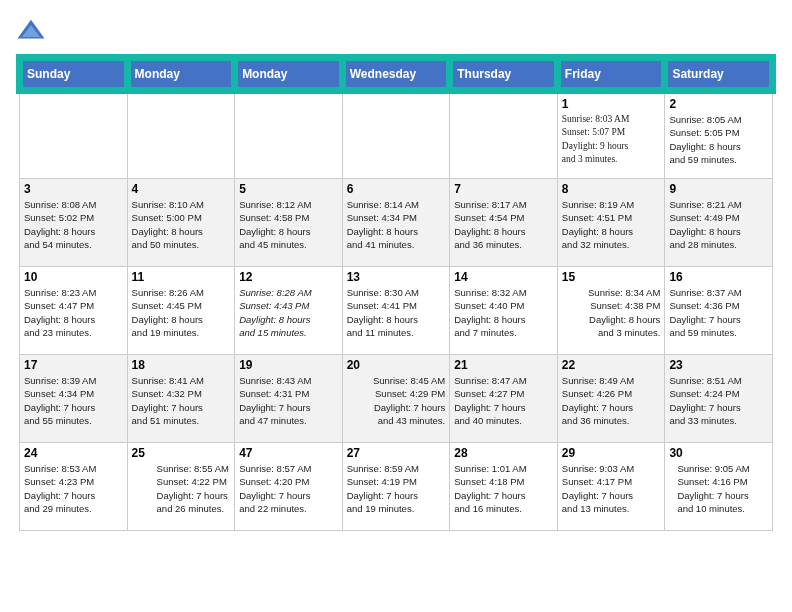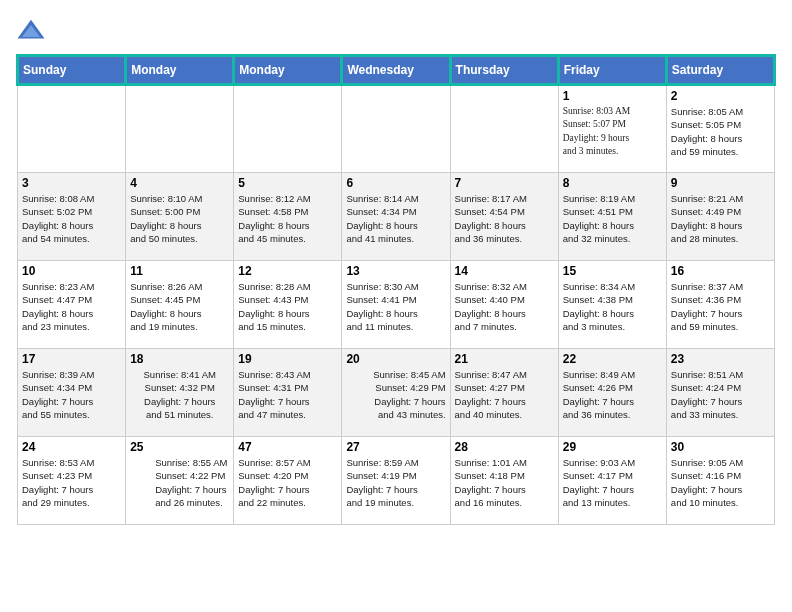--- a/index.html
+++ b/index.html
@@ -55,21 +55,21 @@
     .calendar {
       width: 100%;
       border-collapse: collapse;
       font-size: 11px;
     }
     .calendar thead th {
       background: #4472c4;
       color: #fff;
       padding: 6px 4px;
       text-align: left;
-      border: 3px solid #14b8a6;
+      border: 7px solid #14b8a6;
       font-size: 12px;
     }
     .calendar tbody td {
       border: 1px solid #ccc;
       vertical-align: top;
       padding: 3px 4px;
       width: 14.28%;
       min-height: 80px;
       height: 88px;
     }
@@ -209,42 +209,42 @@
         </td>
         <td>
           <span class="day-number">11</span>
           <div class="day-info" style="white-space: pre-line;">Sunrise: 8:26 AM
 Sunset: 4:45 PM
 Daylight: 8 hours
 and 19 minutes.</div>
         </td>
         <td>
           <span class="day-number">12</span>
-          <div class="day-info" style="white-space: pre-line;">Sunrise: 8:28 AM
+          <div class="day-info" style="white-space: pre-line; font-style: italic;">Sunrise: 8:28 AM
 Sunset: 4:43 PM
 Daylight: 8 hours
 and 15 minutes.</div>
         </td>
         <td>
           <span class="day-number">13</span>
           <div class="day-info" style="white-space: pre-line;">Sunrise: 8:30 AM
 Sunset: 4:41 PM
 Daylight: 8 hours
 and 11 minutes.</div>
         </td>
         <td>
           <span class="day-number">14</span>
           <div class="day-info" style="white-space: pre-line;">Sunrise: 8:32 AM
 Sunset: 4:40 PM
 Daylight: 8 hours
 and 7 minutes.</div>
         </td>
         <td>
           <span class="day-number">15</span>
-          <div class="day-info" style="white-space: pre-line;">Sunrise: 8:34 AM
+          <div class="day-info" style="white-space: pre-line; text-align: right;">Sunrise: 8:34 AM
 Sunset: 4:38 PM
 Daylight: 8 hours
 and 3 minutes.</div>
         </td>
         <td>
           <span class="day-number">16</span>
           <div class="day-info" style="white-space: pre-line;">Sunrise: 8:37 AM
 Sunset: 4:36 PM
 Daylight: 7 hours
 and 59 minutes.</div>
@@ -253,21 +253,21 @@
       <tr>
         <td>
           <span class="day-number">17</span>
           <div class="day-info" style="white-space: pre-line;">Sunrise: 8:39 AM
 Sunset: 4:34 PM
 Daylight: 7 hours
 and 55 minutes.</div>
         </td>
         <td>
           <span class="day-number">18</span>
-          <div class="day-info" style="white-space: pre-line; text-align: center;">Sunrise: 8:41 AM
+          <div class="day-info" style="white-space: pre-line;">Sunrise: 8:41 AM
 Sunset: 4:32 PM
 Daylight: 7 hours
 and 51 minutes.</div>
         </td>
         <td>
           <span class="day-number">19</span>
           <div class="day-info" style="white-space: pre-line;">Sunrise: 8:43 AM
 Sunset: 4:31 PM
 Daylight: 7 hours
 and 47 minutes.</div>
@@ -339,20 +339,20 @@
         </td>
         <td>
           <span class="day-number">29</span>
           <div class="day-info" style="white-space: pre-line;">Sunrise: 9:03 AM
 Sunset: 4:17 PM
 Daylight: 7 hours
 and 13 minutes.</div>
         </td>
         <td>
           <span class="day-number">30</span>
-          <div class="day-info" style="white-space: pre-line;">Sunrise: 9:05 AM
+          <div class="day-info" style="white-space: pre-line; margin-left: 8px;">Sunrise: 9:05 AM
 Sunset: 4:16 PM
 Daylight: 7 hours
 and 10 minutes.</div>
         </td>
       </tr>
     </tbody>
 </table>
 
 </body></html>

